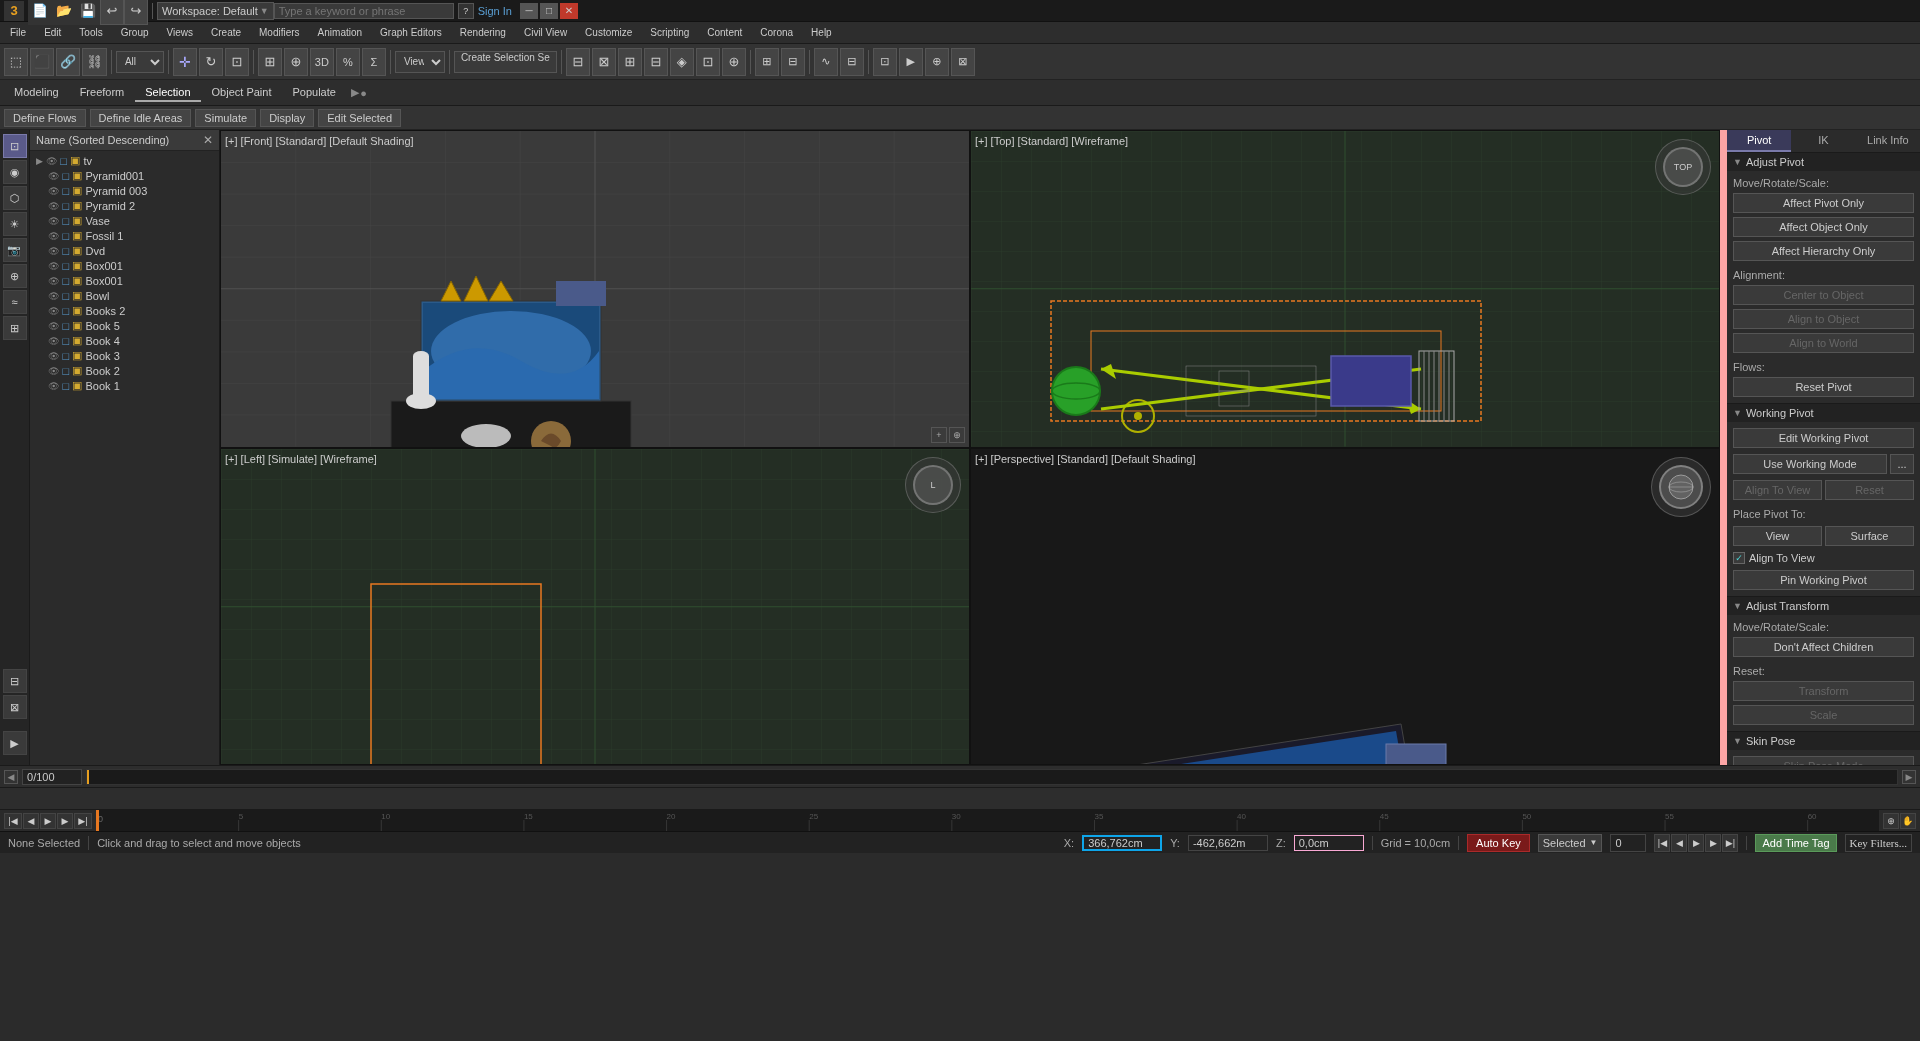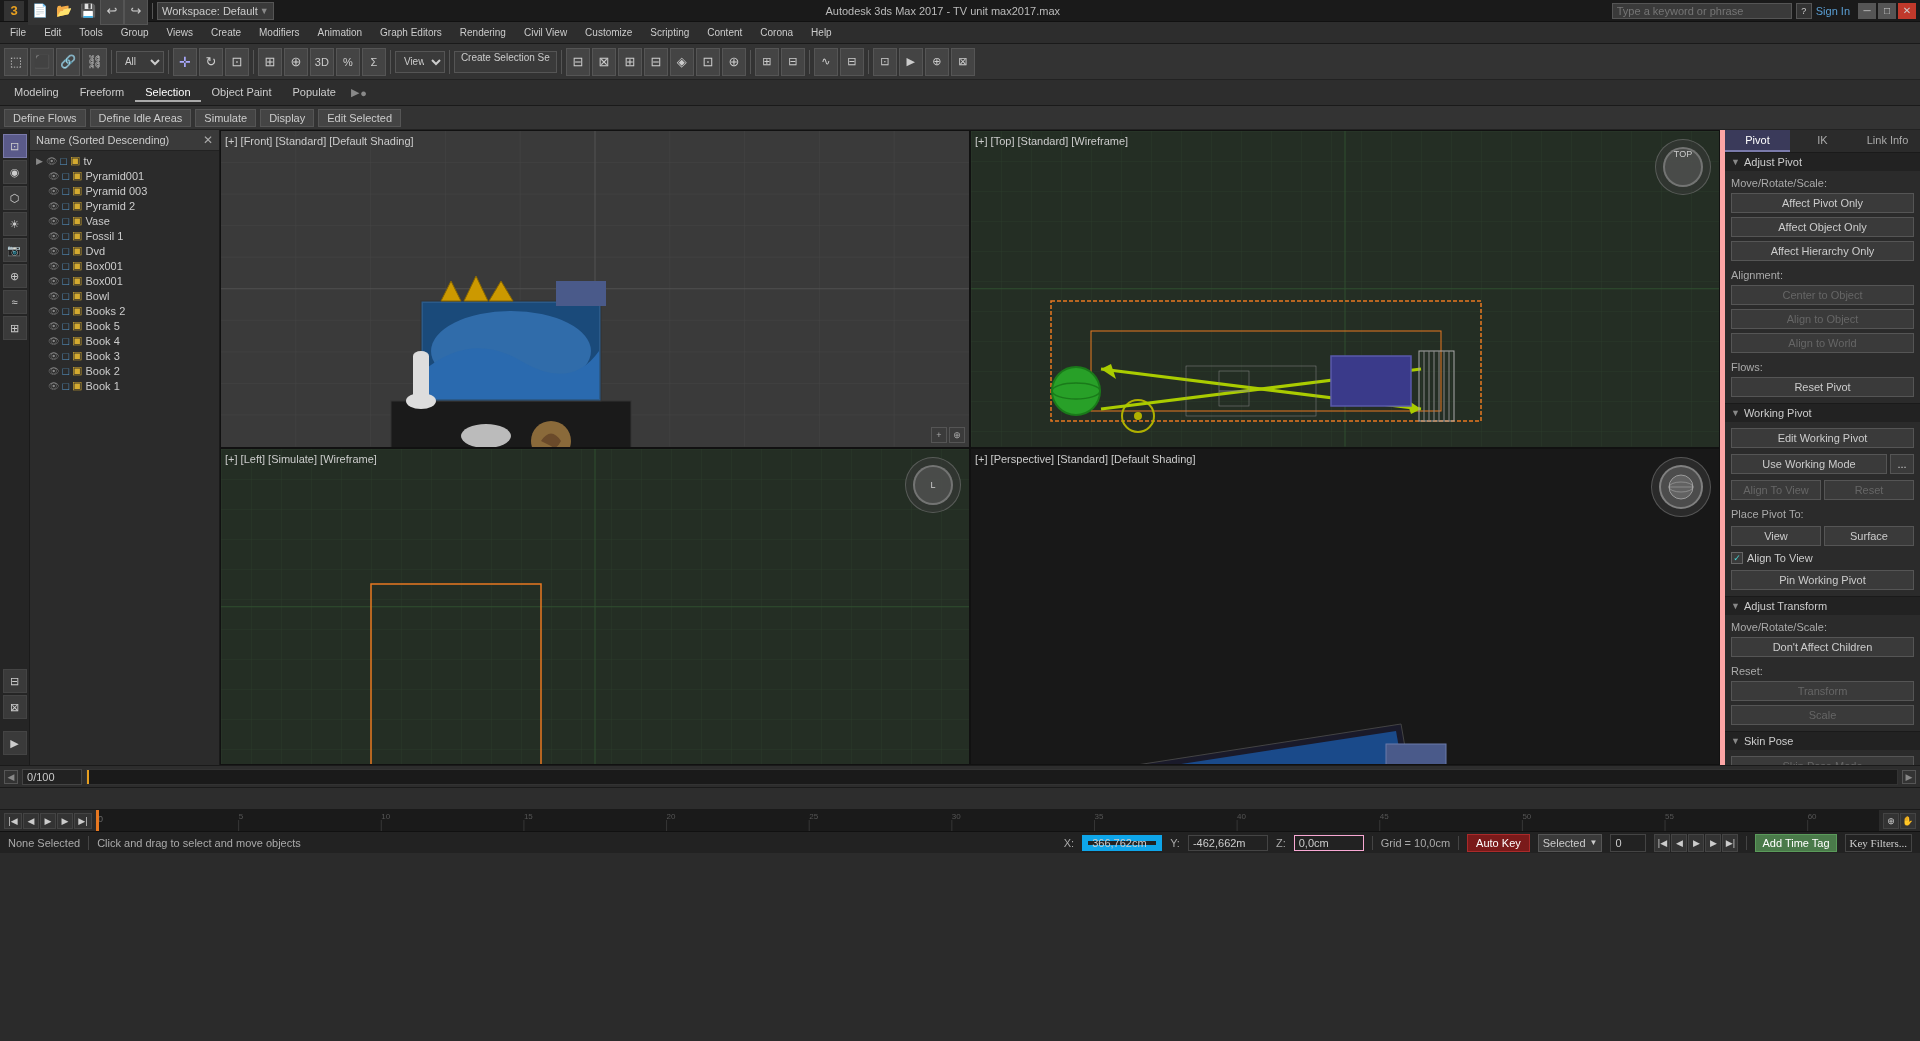--- a/index.html
+++ b/index.html
@@ -52,21 +52,21 @@
     .viewport { position: relative; border: 1px solid #111; overflow: hidden; }
     .viewport-label { position: absolute; top: 4px; left: 4px; color: #ccc; font-size: 11px; z-index: 10; }
     
     
     #vp-front { background: #3d3d3d; }
     #vp-top { background: #2e3a2e; }
     #vp-left { background: #2e3a2e; }
     #vp-persp { background: #1a1a1a; }
     
     
-    #right-panel { width: 200px; background: #2b2b2b; border-left: 5px solid #fca5a5; overflow-y: auto; flex-shrink: 0; }
+    #right-panel { width: 200px; background: #2b2b2b; border-left: 7px solid #fca5a5; overflow-y: auto; flex-shrink: 0; }
     .right-panel-tabs { display: flex; border-bottom: 1px solid #1a1a1a; }
     .rpanel-tab { flex: 1; text-align: center; padding: 4px 2px; font-size: 11px; color: #aaa; cursor: pointer; border-bottom: 2px solid transparent; }
     .rpanel-tab.active { color: #fff; background: #3a3a5a; border-bottom: 2px solid #7a7aaa; }
     .rpanel-section { border-bottom: 1px solid #1a1a1a; }
     .rpanel-section-header { background: #222; padding: 3px 6px; font-size: 11px; color: #ccc; cursor: pointer; display: flex; align-items: center; gap: 4px; }
     .rpanel-section-header .arrow { color: #888; font-size: 9px; }
     .rpanel-content { padding: 4px 6px; }
     .rpanel-label { font-size: 11px; color: #aaa; padding: 2px 0; }
     .rpanel-btn { width: 100%; padding: 3px 6px; background: #3a3a3a; border: 1px solid #555; color: #ccc; font-size: 11px; cursor: pointer; margin: 2px 0; text-align: center; }
     .rpanel-btn.disabled { color: #666; cursor: default; }
@@ -114,21 +114,20 @@
   <div class="toolbar-btn" style="background:#333;border:none;font-size:13px;">📂</div>
   <div class="toolbar-btn" style="background:#333;border:none;font-size:13px;">💾</div>
   <div class="toolbar-btn" style="font-size:13px;">↩</div>
   <div class="toolbar-btn" style="font-size:13px;">↪</div>
   <div style="width:1px;height:16px;background:#555;margin:0 4px;"></div>
 
   <div style="display:flex;align-items:center;gap:2px;background:#3a3a3a;border:1px solid #555;padding:1px 4px;height:18px;cursor:pointer;">
     <span style="font-size:11px;color:#ccc;text-align:center;">Workspace: Default</span>
     <span style="font-size:9px;color:#888;">▼</span>
   </div>
-  <div class="title-text">Autodesk 3ds Max 2017 - TV unit max2017.max</div>
   <input class="search-box" placeholder="Type a keyword or phrase" style="">
   <div style="display:flex;align-items:center;gap:4px;margin-left:4px;">
     <div style="width:16px;height:16px;background:#333;border:1px solid #555;display:flex;align-items:center;justify-content:center;font-size:9px;cursor:pointer;">?</div>
     <span style="color:#5a9fd4;font-size:11px;cursor:pointer;">Sign In</span>
   </div>
   <div class="win-controls">
     <div class="win-btn">─</div>
     <div class="win-btn">□</div>
     <div class="win-btn close">✕</div>
   </div>
@@ -478,21 +477,21 @@
         <rect x="248" y="240" width="30" height="20" fill="none" stroke="#888" stroke-width="0.5"></rect>
         <rect x="248" y="260" width="30" height="15" fill="none" stroke="#888" stroke-width="0.5"></rect>
 
         <line x1="800" y1="365" x2="820" y2="365" stroke="#f00" stroke-width="2"></line>
         <line x1="800" y1="365" x2="800" y2="345" stroke="#00f" stroke-width="2"></line>
         <text x="822" y="368" font-size="9" fill="#f00">x</text>
         <text x="793" y="342" font-size="9" fill="#00f">z</text>
       </svg>
 
       <div style="position:absolute;top:8px;right:8px;width:56px;height:56px;border-radius:50%;background:rgba(60,60,60,0.5);border:1px solid rgba(150,150,150,0.4);display:flex;align-items:center;justify-content:center;">
-        <div style="width:40px;height:40px;border-radius:50%;background:rgba(90,90,90,0.6);border:2px solid rgba(180,180,180,0.4);display:flex;justify-content:center;">
+        <div style="width:40px;height:40px;border-radius:50%;background:rgba(90,90,90,0.6);border:2px solid rgba(180,180,180,0.4);display:flex;align-items:center;justify-content:center;">
           <span style="font-size:9px;color:#ccc;">TOP</span>
         </div>
       </div>
     </div>
 
     <div class="viewport" id="vp-left" style="background:#242e24;position:relative;">
       <div class="viewport-label">[+] [Left] [Simulate] [Wireframe]</div>
       <svg class="grid-overlay" xmlns="http://www.w3.org/2000/svg" style="opacity:0.3;">
         <defs>
           <pattern id="grid-left" width="30" height="30" patternUnits="userSpaceOnUse">
@@ -764,21 +763,21 @@
 </div>
 
 <div id="statusbar">
 
   <span class="status-item">None Selected</span>
   <div style="width:1px;height:14px;background:#444;"></div>
   <span class="status-item">Click and drag to select and move objects</span>
   <div style="flex:1;"></div>
 
   <span class="status-item">X:</span>
-  <div style="background:#222;border:6px solid #0ea5e9;color:#ccc;font-size:11px;padding:1px 4px;width:80px;height:16px;display:inline-flex;align-items:center;">
+  <div style="background:#222;border:2px solid #0ea5e9;color:#ccc;font-size:11px;padding:1px 4px;width:80px;height:16px;display:inline-flex;align-items:center;">
     <span>366,762cm</span>
   </div>
   <span class="status-item">Y:</span>
   <div style="background:#222;border:1px solid #444;color:#ccc;font-size:11px;padding:1px 4px;width:80px;height:16px;display:inline-flex;align-items:center;">
     <span>-462,662m</span>
   </div>
   <span class="status-item">Z:</span>
   <div style="background:#222;border:1px solid #f9a8d4;color:#ccc;font-size:11px;padding:1px 4px;width:70px;height:16px;display:inline-flex;align-items:center;">
     <span>0,0cm</span>
   </div>

